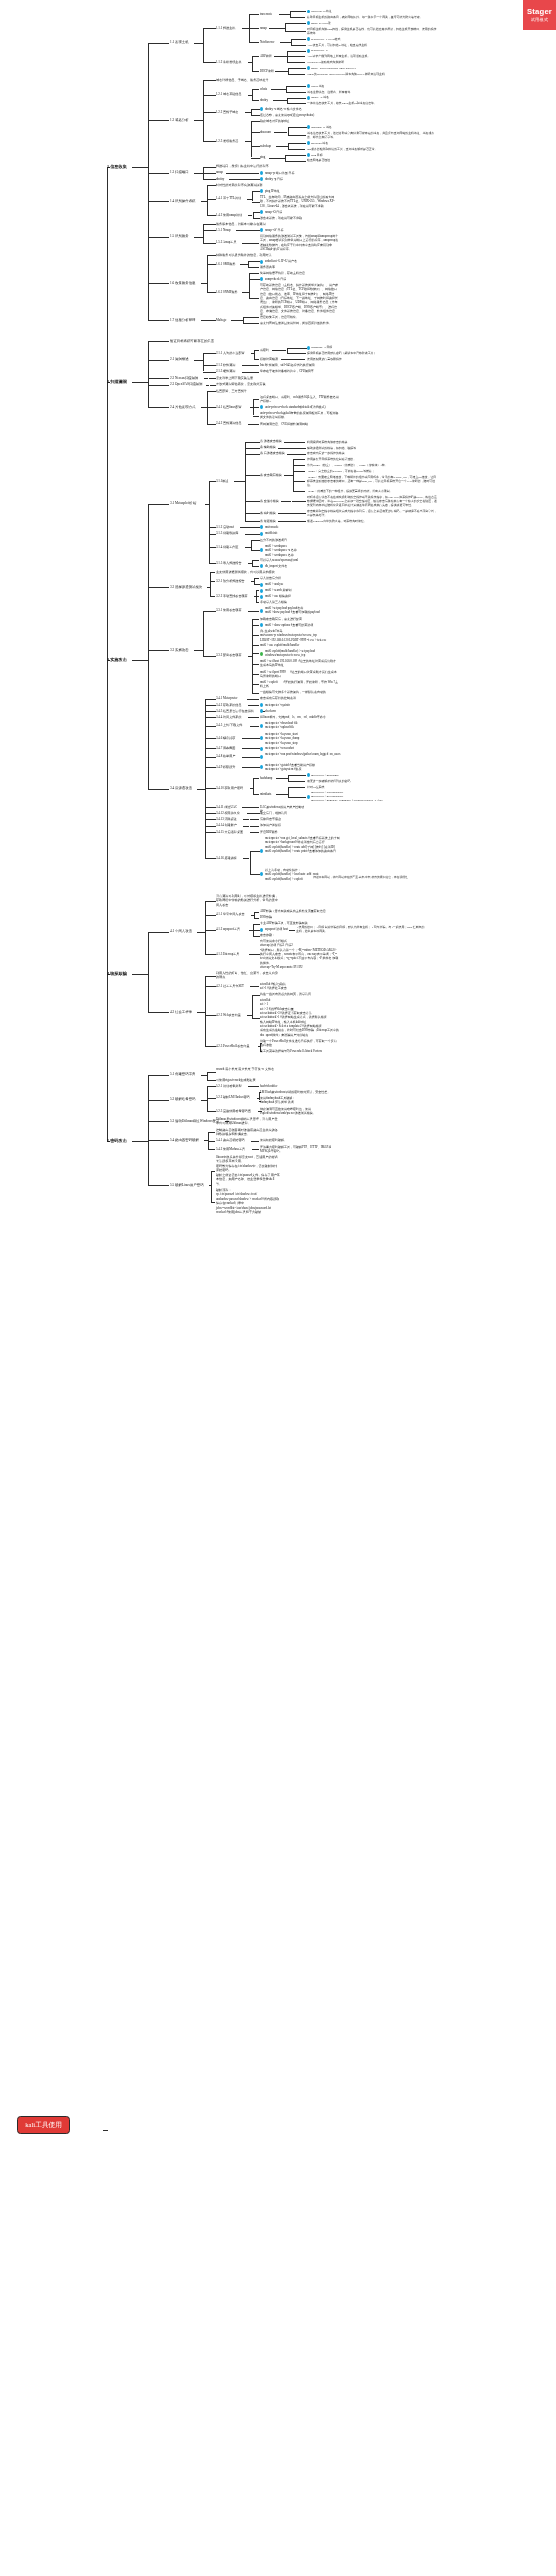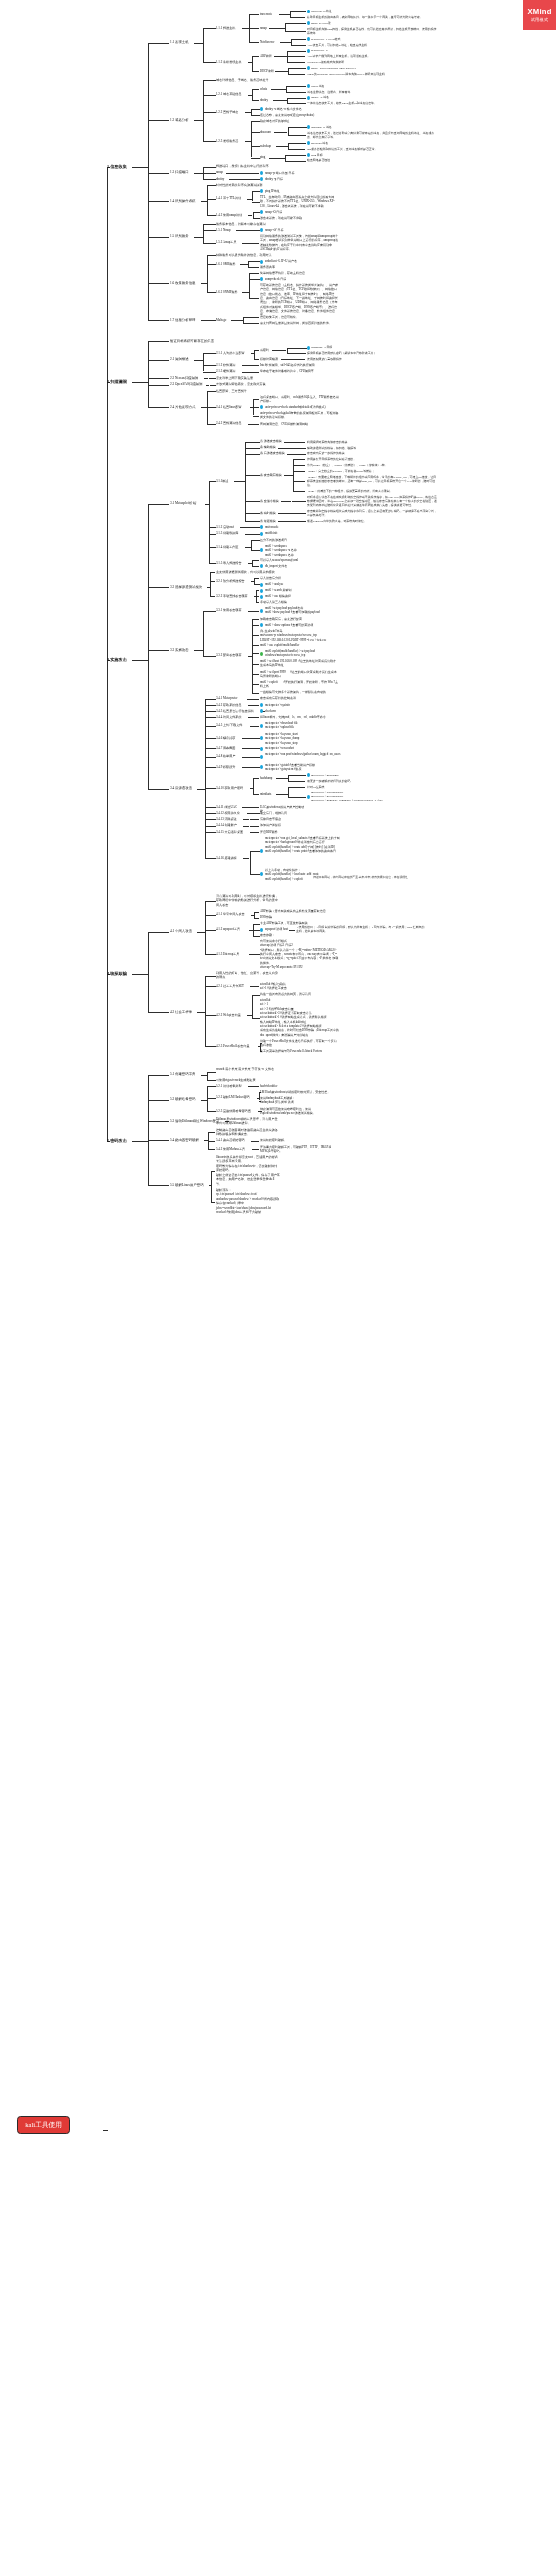--- a/index.html
+++ b/index.html
@@ -81,21 +81,21 @@
   .rel-note{
     position:absolute;font-size:2.8px;line-height:1.45;color:#2e2e2e;text-align:center;
   }
 </style>
 </head>
 <body>
 
 <div id="canvas">
 
   <div class="xmind-badge">
-    <div class="xm-logo">XMind</div>
+    <div class="xm-logo">Stager</div>
     <div class="xm-sub">试用模式</div>
   </div>
 
   <div class="root-node" style="left:17px; top:2116px;">kali工具使用</div>
 
   <div id="lines">
       <div class="hline" style="left: 132px; top: 167px; width: 16px;"></div>
       <div class="vline" style="left: 148px; top: 43px; height: 278px;"></div>
       <div class="hline" style="left: 148px; top: 43px; width: 21px;"></div>
       <div class="hline" style="left: 194px; top: 43px; width: 9px;"></div>

